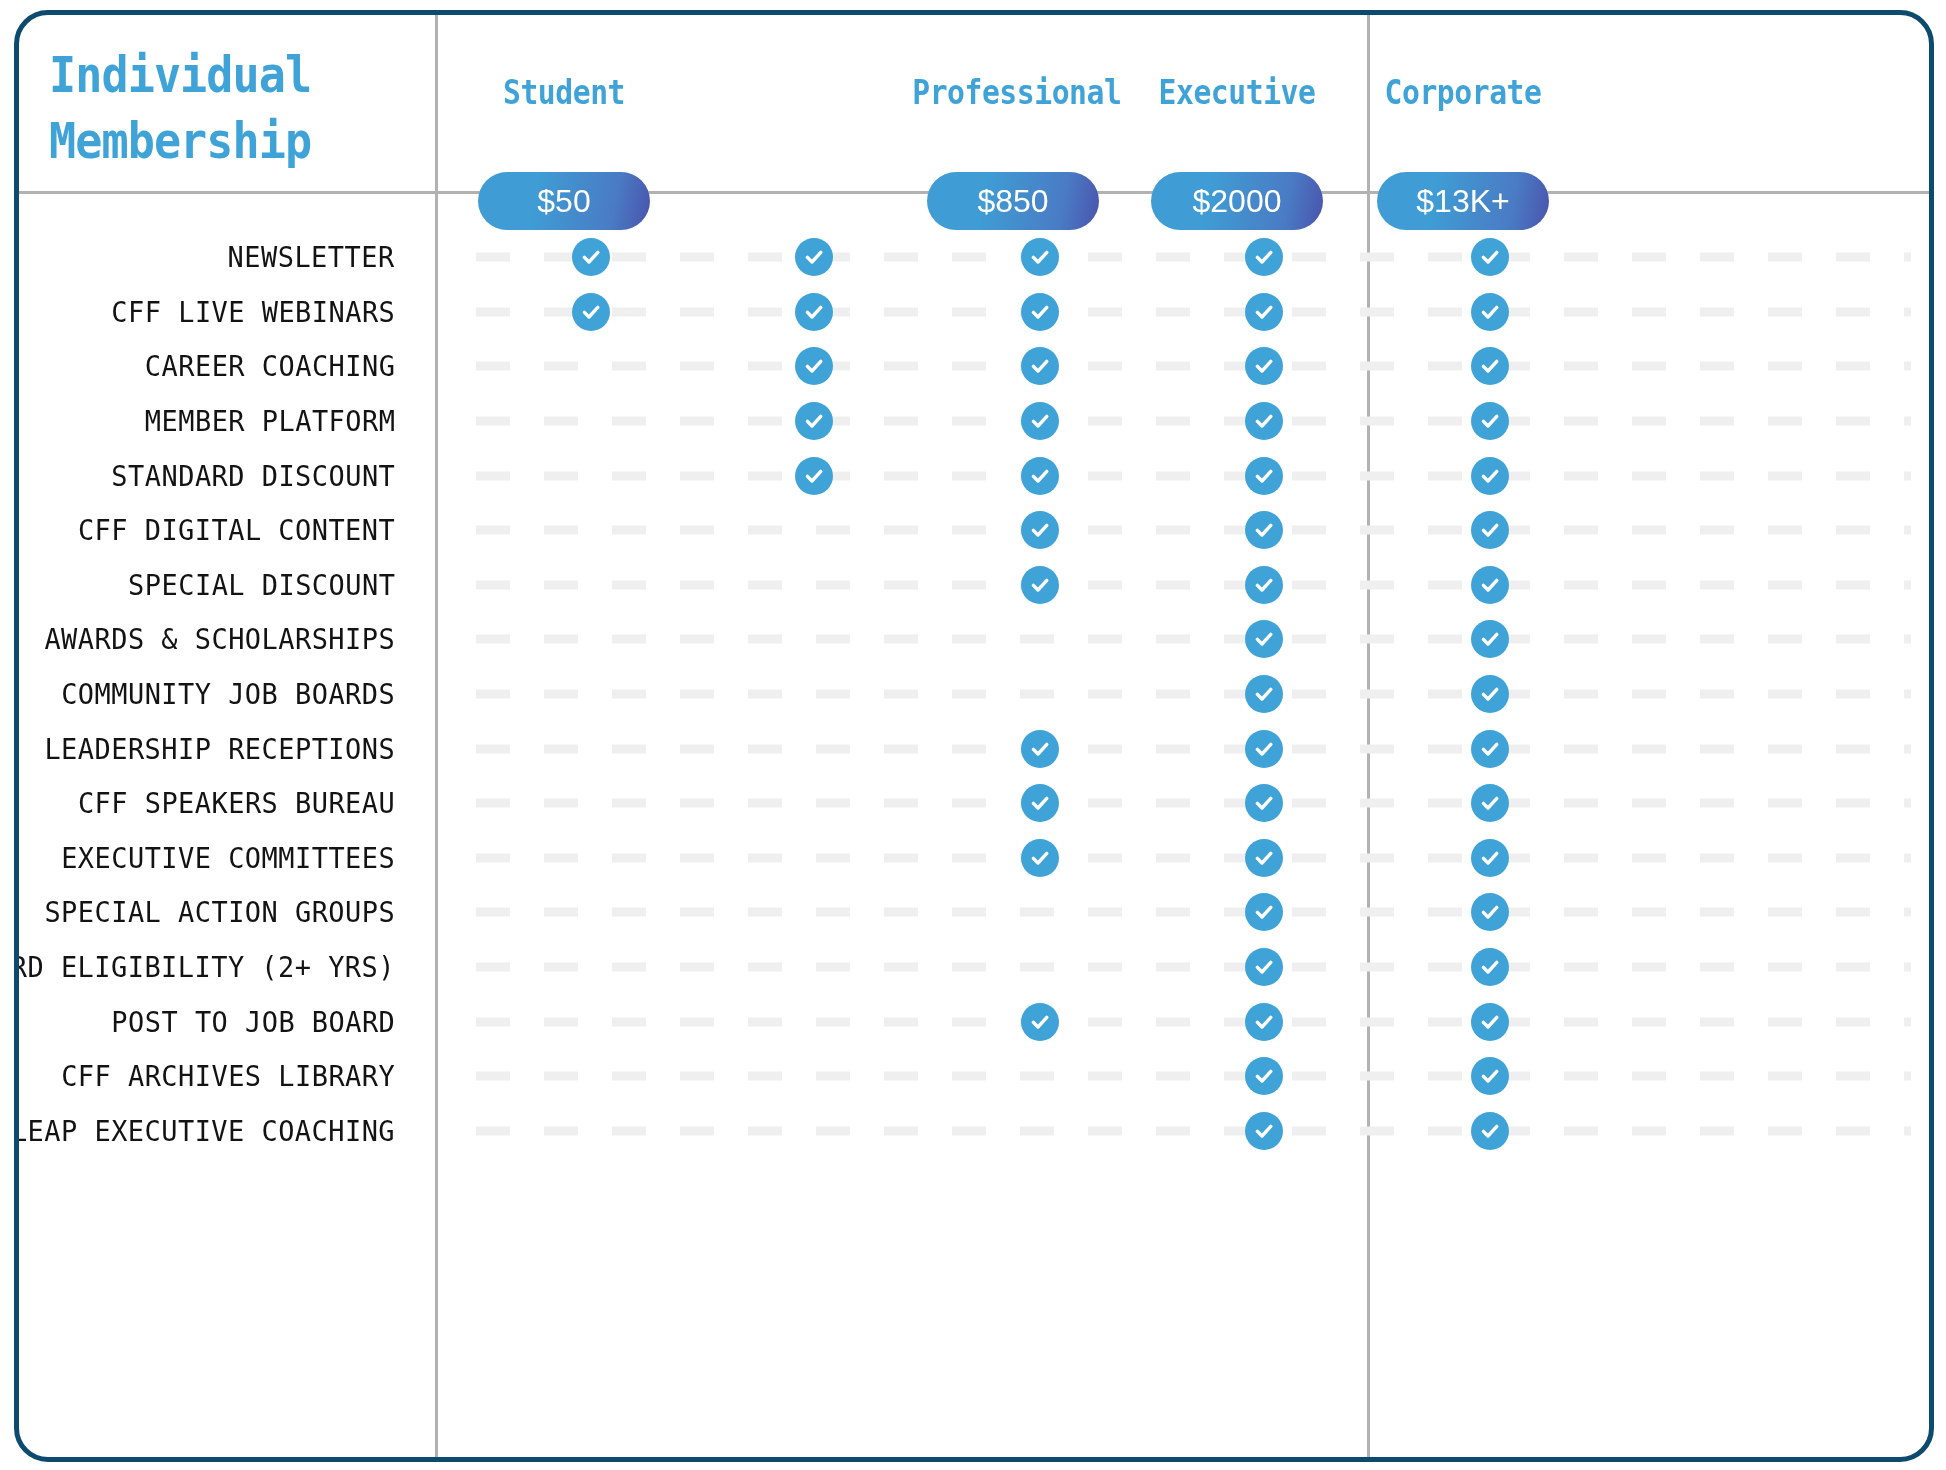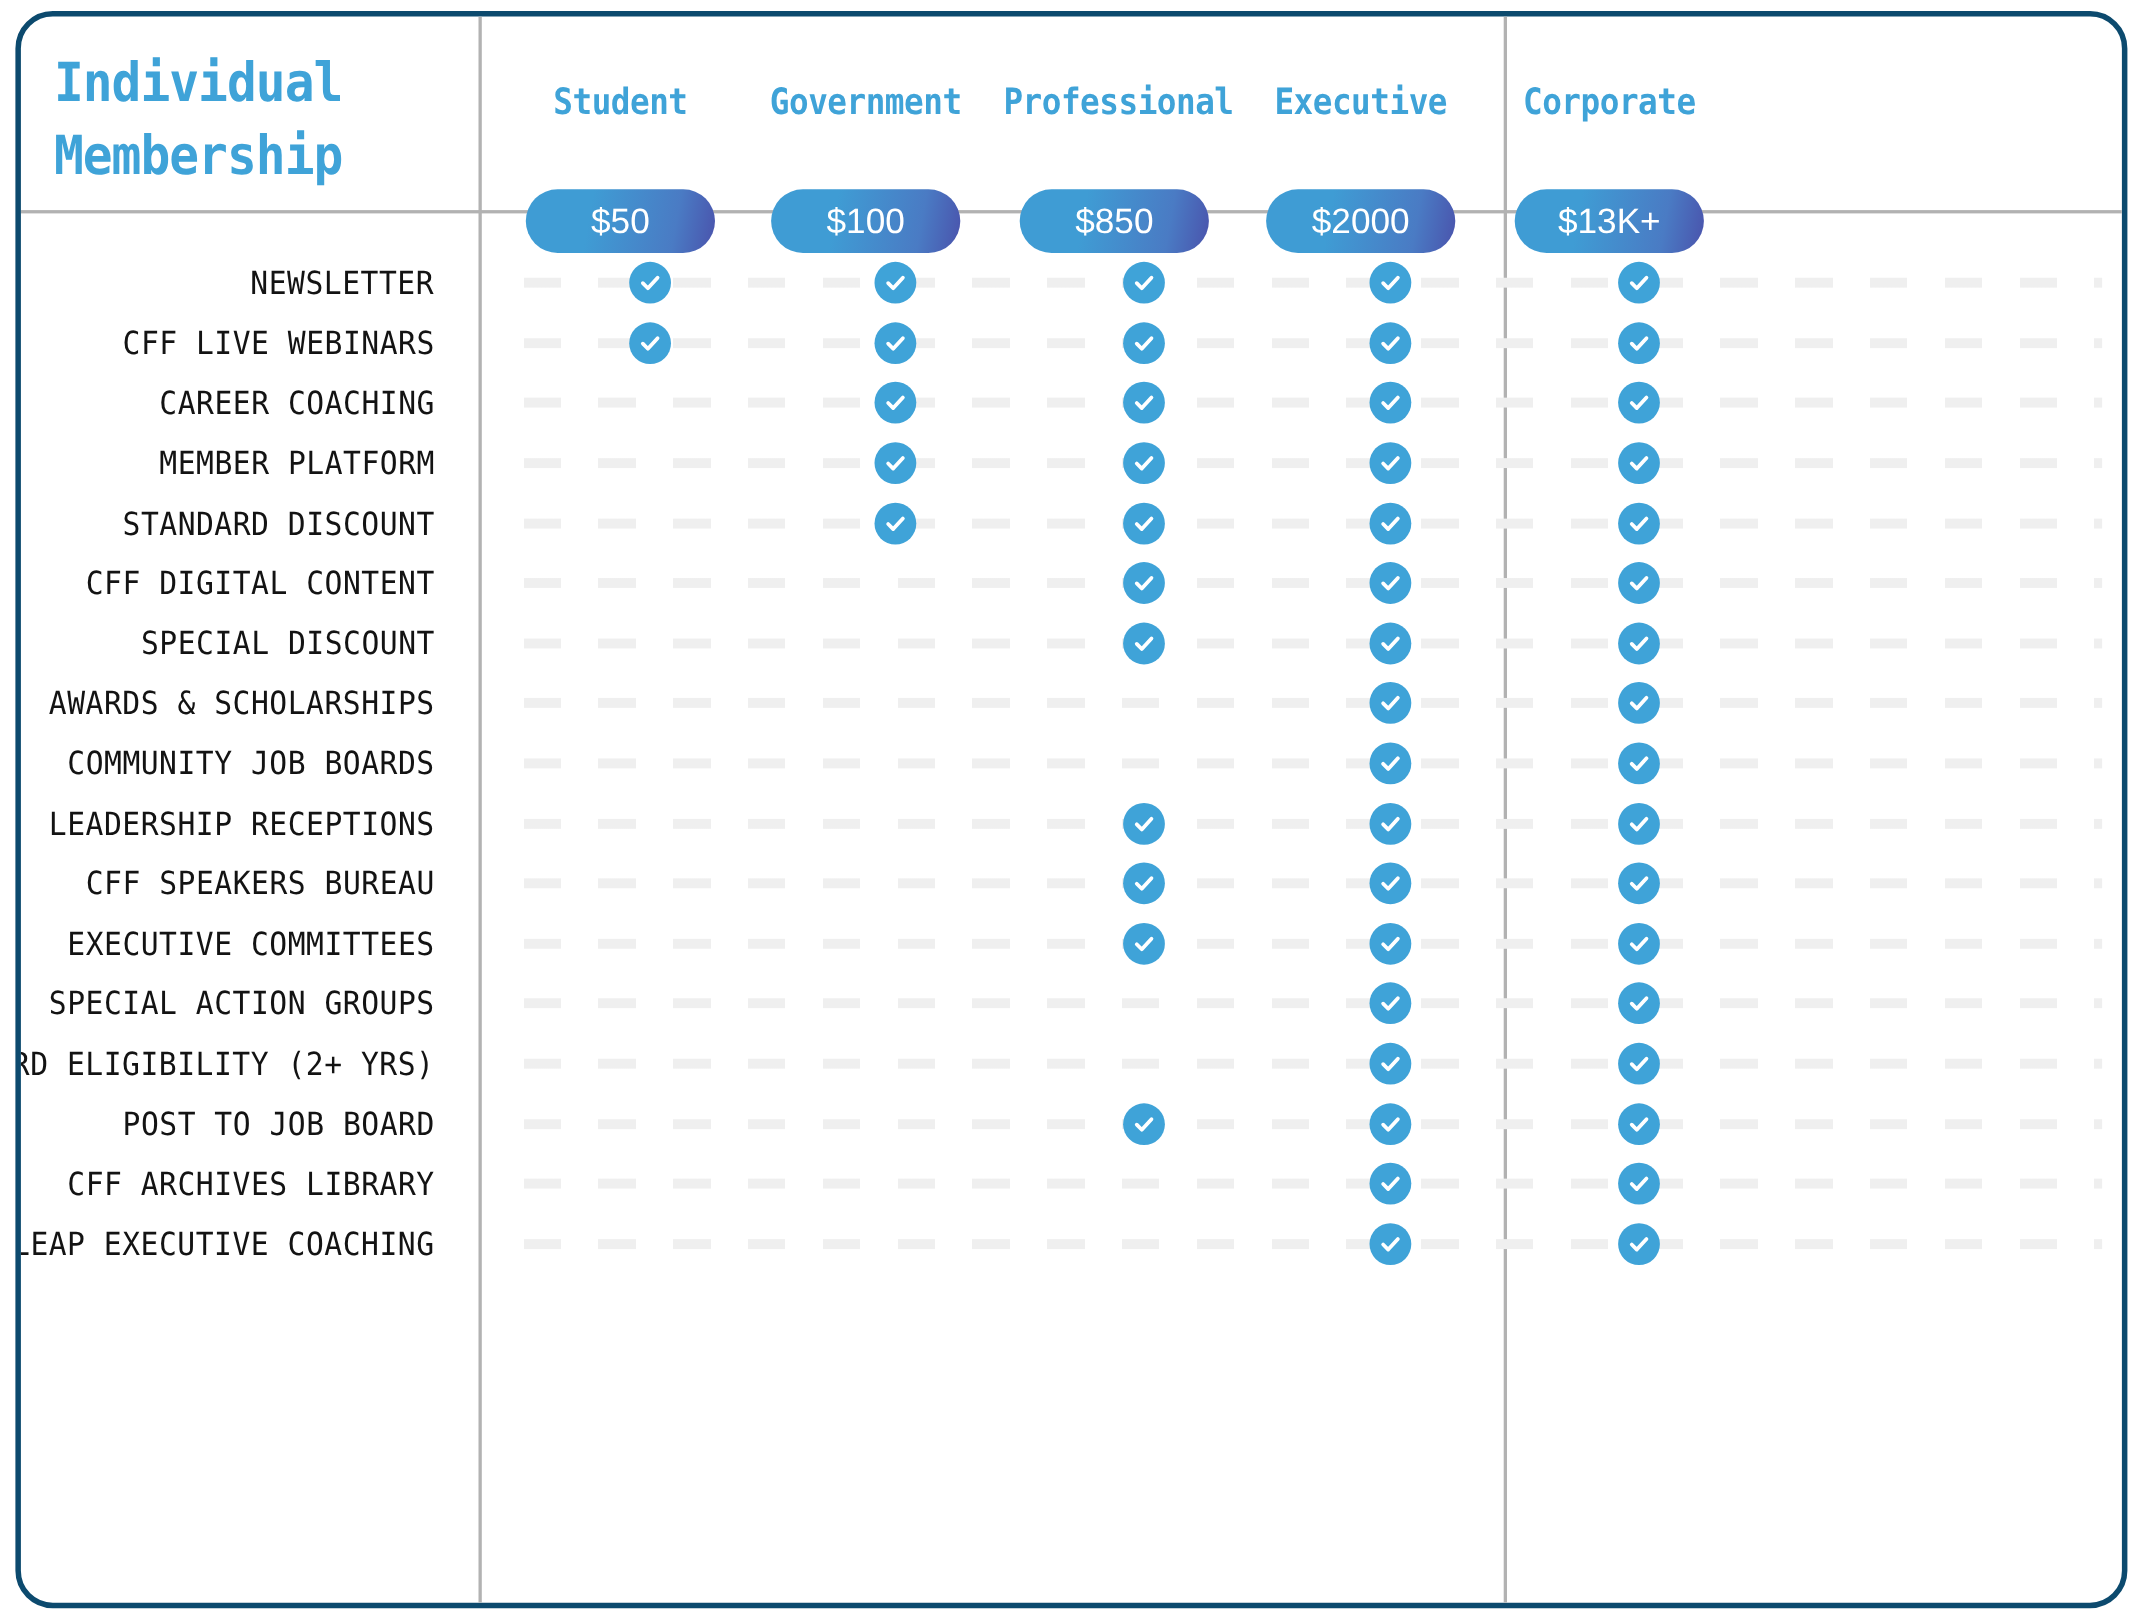--- a/index.html
+++ b/index.html
@@ -200,24 +200,20 @@
 
   <div id="left-divider"></div>
   <div id="corp-divider"></div>
   <div id="header-rule"></div>
 
   <div id="plan-headers">
       <div class="plan-col" style="left: 17px; width: 224px;">
         <div class="plan-name">Student</div>
         <div class="price-pill">$50</div>
       </div>
-      <div class="plan-col" style="left: 240px; width: 224px;">
-        <div class="plan-name">Government</div>
-        <div class="price-pill">$100</div>
-      </div>
       <div class="plan-col" style="left: 466px; width: 224px;">
         <div class="plan-name">Professional</div>
         <div class="price-pill">$850</div>
       </div>
       <div class="plan-col" style="left: 690px; width: 224px;">
         <div class="plan-name">Executive</div>
         <div class="price-pill">$2000</div>
       </div>
       <div class="plan-col" style="left: 916px; width: 224px;">
         <div class="plan-name">Corporate</div>

